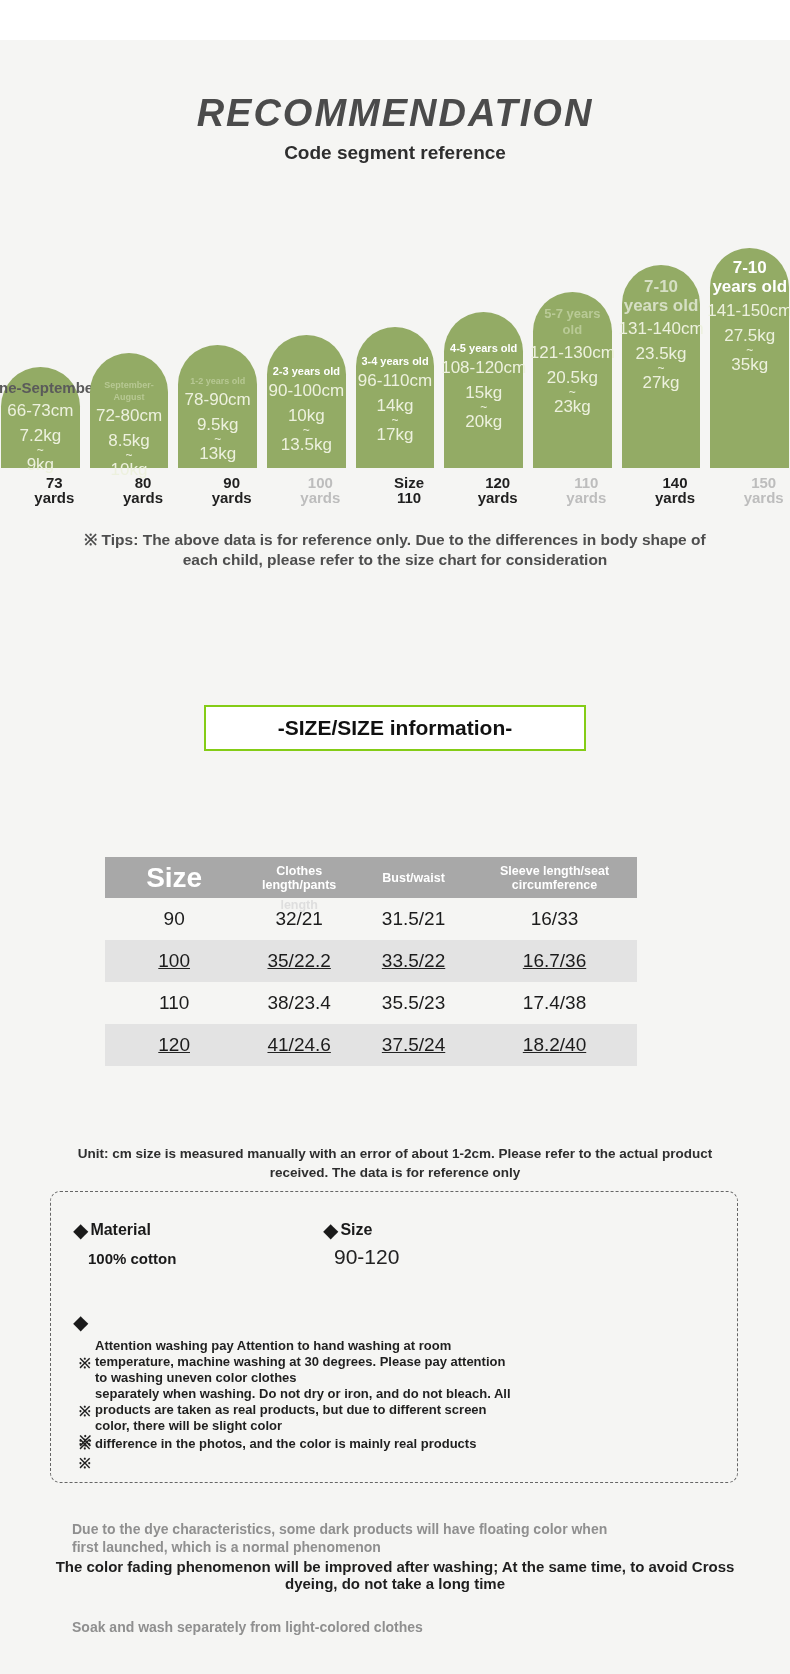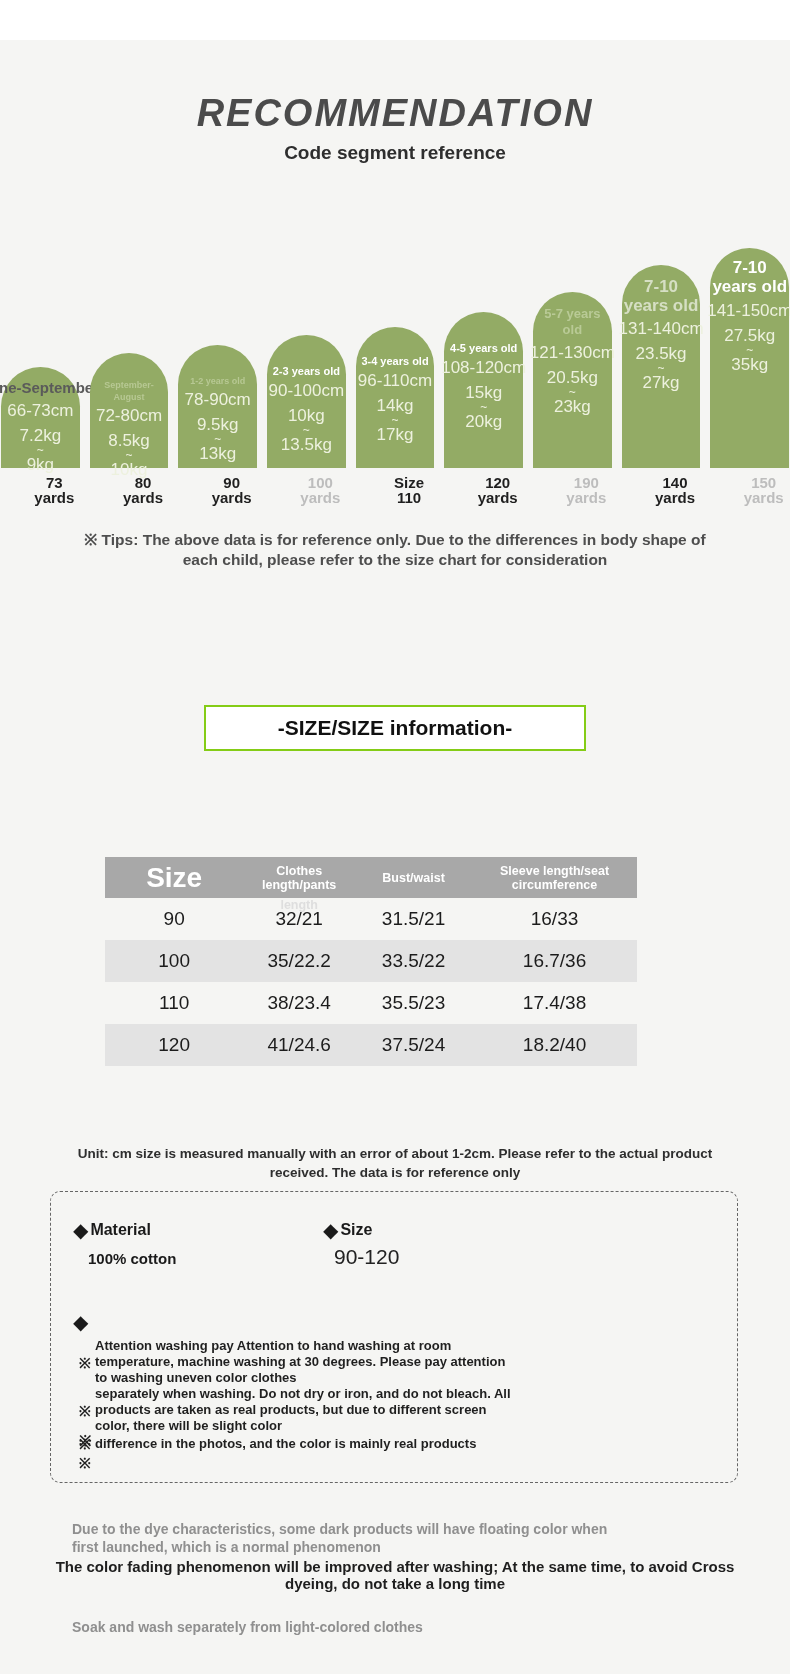--- a/index.html
+++ b/index.html
@@ -71,21 +71,21 @@
   .thead .hcell{
     display:flex;flex-direction:column;justify-content:center;align-items:center;
     font-size:12.5px;line-height:14px;font-weight:700;text-align:center;position:relative;
   }
   .thead .hcell.big{font-size:28px;font-weight:800;}
   .hdr2-overflow{
     position:absolute;top:41px;left:0;right:0;text-align:center;
     color:#dedede;font-size:12.5px;line-height:14px;font-weight:700;
   }
   .tbody .trow{height:42px;align-items:center;}
-  .tbody .trow.alt{background:#e3e3e3;}
+  .tbody .trow.alt{background:#e3e3e3;text-decoration:underline;}
   .tbody .cell{text-align:center;font-size:19px;font-weight:500;color:#1c1c1c;}
 
   .unit-note{
     position:absolute;top:1144px;left:55px;width:680px;text-align:center;
     font-size:13.5px;line-height:19px;font-weight:700;color:#2e2e2e;
   }
 
   
   .dashed-box{
     position:absolute;top:1191px;left:50px;width:688px;height:292px;
@@ -190,21 +190,21 @@
         <div class="arch-label">120 yards</div>
       </div>
       <div class="arch-col">
         <div class="arch" style="height: 176px; padding-top: 14px;">
           <span class="age age-faint-lg">5-7 years old</span>
           <span class="line">121-130cm</span>
           <span class="line gap">20.5kg</span>
           <span class="sep">~</span>
           <span class="line">23kg</span>
         </div>
-        <div class="arch-label muted">190 yards</div>
+        <div class="arch-label muted">110 yards</div>
       </div>
       <div class="arch-col">
         <div class="arch" style="height: 203px; padding-top: 12px;">
           <span class="age age-white-faded">7-10 years old</span>
           <span class="line">131-140cm</span>
           <span class="line gap">23.5kg</span>
           <span class="sep">~</span>
           <span class="line">27kg</span>
         </div>
         <div class="arch-label">140 yards</div>

